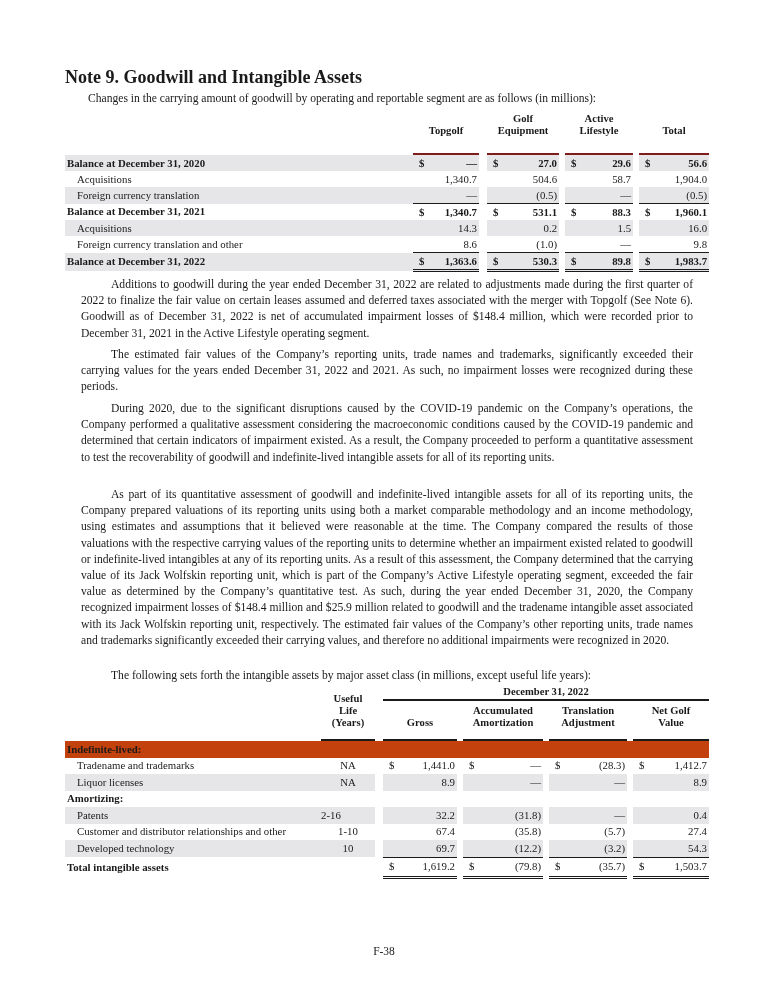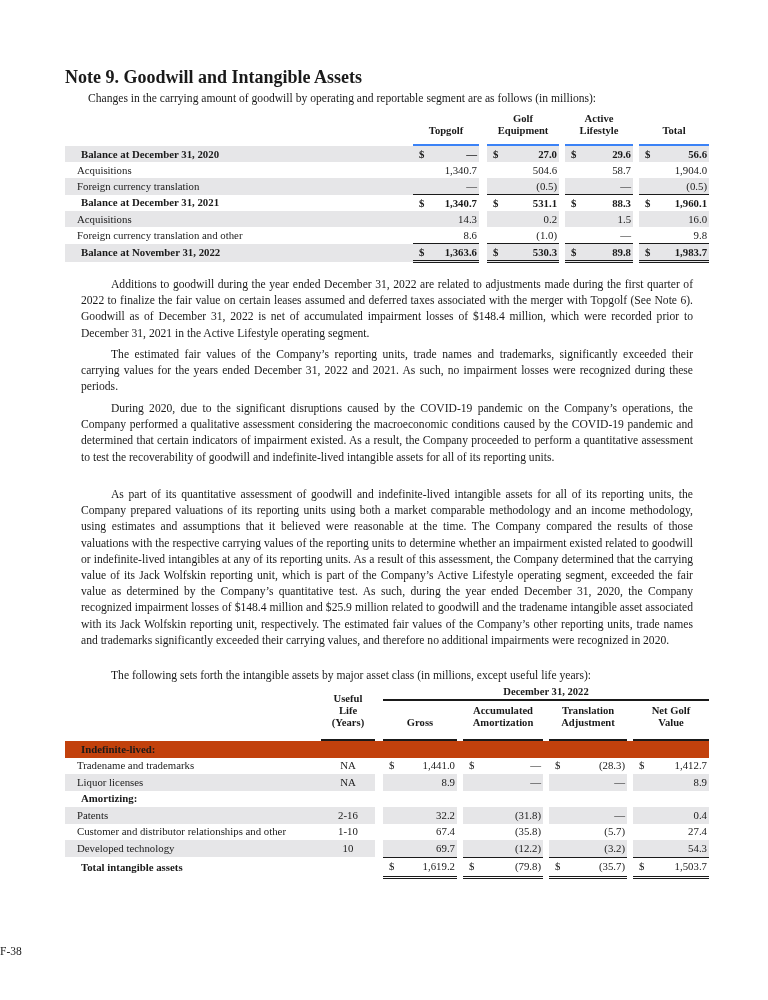--- a/index.html
+++ b/index.html
@@ -11,40 +11,40 @@
   .page { position: absolute; left: 65px; top: 0; width: 644px; }
   .note-title { position: absolute; top: 70px; left: 0; font-weight: bold; font-size: 18px; }
   .intro1 { position: absolute; top: 91px; left: 23px; font-size: 11.6px; }
 
   table { border-collapse: collapse; table-layout: fixed; width: 644px; }
   td, th { padding: 0; white-space: nowrap; }
   th { font-weight: bold; font-size: 10.6px; line-height: 12px; text-align: center; vertical-align: bottom; }
   .shade td { background: #e6e6e8; }
   .bold td { font-weight: bold; }
   .lbl { padding-left: 12px; }
-  .lbl0 { padding-left: 16px; }
+  .lbl0 { padding-left: 2px; }
   .num { text-align: right; padding-right: 2px; }
   .dol { text-align: left; padding-left: 6px; }
   .ul { border-bottom: 1px solid #1a1a1a; }
   .dul { border-bottom: 3px double #1a1a1a; }
   .gap { background: transparent !important; }
 
   #gw-table { position: absolute; top: 113px; left: 0; }
   #gw-table td { height: 16px; font-size: 10.8px; }
-  #gw-table th span.u { display: block; border-bottom: 2px solid #3b82f6; padding-bottom: 7px; }
+  #gw-table th span.u { display: block; border-bottom: 2px solid #7f1d1d; padding-bottom: 16px; }
 
   .para { position: absolute; left: 0; width: 644px; text-align: justify; font-size: 11.6px; line-height: 16.2px; }
   .para p { margin: 16px; text-indent: 30px; }
 
   #ia-table { position: absolute; top: 686px; left: 0; }
   #ia-table td { height: 16.5px; font-size: 10.8px; }
   #ia-table th span.u { display: block; border-bottom: 2px solid #1a1a1a; padding-bottom: 10px; }
   .span-hdr { border-bottom: 2px solid #1a1a1a; padding-bottom: 1px; }
 
-  .footer { position: absolute; top: 944px; left: 0; width: 768px; text-align: left; font-size: 11.5px; }
+  .footer { position: absolute; top: 944px; left: 0; width: 768px; text-align: center; font-size: 11.5px; }
 </style>
 </head>
 <body>
 
 <div class="page">
   <div class="note-title">Note 9. Goodwill and Intangible Assets</div>
   <div class="intro1">Changes in the carrying amount of goodwill by operating and reportable segment are as follows (in millions):</div>
 
   <table id="gw-table">
     <colgroup>
@@ -160,21 +160,21 @@
           <td class="dol ul"></td>
           <td class="num ul">(1.0)</td>
           <td class="gap"></td>
           <td class="dol ul"></td>
           <td class="num ul">—</td>
           <td class="gap"></td>
           <td class="dol ul"></td>
           <td class="num ul">9.8</td>
         </tr>
         <tr class="shade bold">
-          <td class="lbl0">Balance at November 31, 2022</td>
+          <td class="lbl0">Balance at December 31, 2022</td>
           <td class="dol dul">$</td>
           <td class="num dul">1,363.6</td>
           <td class="gap"></td>
           <td class="dol dul">$</td>
           <td class="num dul">530.3</td>
           <td class="gap"></td>
           <td class="dol dul">$</td>
           <td class="num dul">89.8</td>
           <td class="gap"></td>
           <td class="dol dul">$</td>
@@ -279,21 +279,21 @@
           <td class="num ">—</td>
           <td class="gap"></td>
           <td class="dol "></td>
           <td class="num ">8.9</td>
         </tr>
         <tr class="bold">
           <td class="lbl0" colspan="14">Amortizing:</td>
         </tr>
         <tr class="shade">
           <td class="lbl">Patents</td>
-          <td style="text-align: center;">2-16</td>
+          <td style="">2-16</td>
           <td class="gap"></td>
           <td class="dol "></td>
           <td class="num ">32.2</td>
           <td class="gap"></td>
           <td class="dol "></td>
           <td class="num ">(31.8)</td>
           <td class="gap"></td>
           <td class="dol "></td>
           <td class="num ">—</td>
           <td class="gap"></td>

